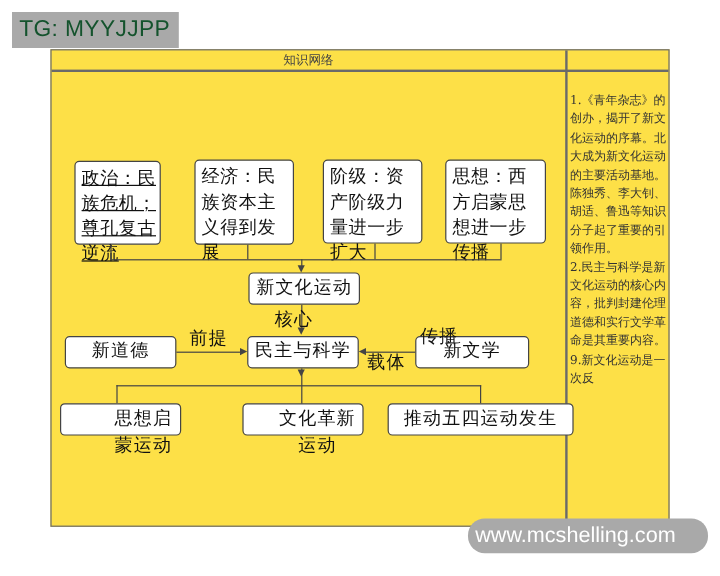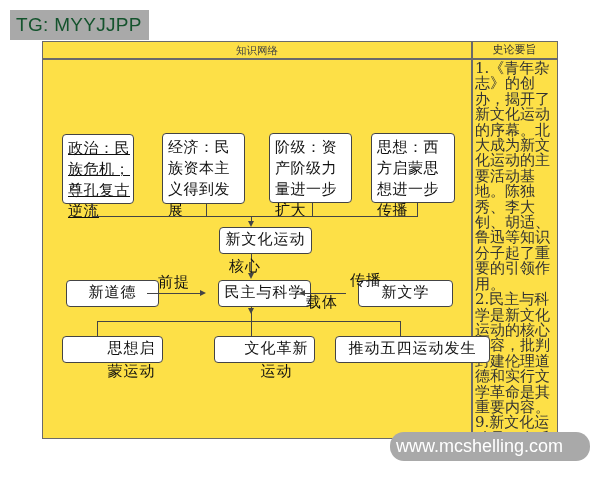--- a/index.html
+++ b/index.html
@@ -27,31 +27,31 @@
   .header-line { position: absolute; left: 0; top: 16px; width: 100%; height: 1.5px; background: #6a6a6a; }
   .header-left {
     position: absolute; left: 0; top: 0; width: 428px; height: 16px;
     text-align: center; font-size: 10.5px; line-height: 16px; color: #444;
   }
   .header-right {
     position: absolute; left: 429px; top: 0; width: 85px; height: 16px;
     text-align: center; font-size: 11px; line-height: 16px; color: #333;
   }
   .side-text {
-    position: absolute; left: 432px; top: 19px; width: 82px;
-    font-size: 15px; line-height: 15.4px; color: #333; word-break: break-all;
+    position: absolute; left: 432px; top: 35px; width: 82px;
+    font-size: 10px; line-height: 15.4px; color: #333; word-break: break-all;
   }
   .side-text p { margin: 0; }
 
   .box {
     position: absolute; border: 1.5px solid #444; border-radius: 4px; background: #fff;
     color: #111;
   }
   .box.multi { font-size: 15px; line-height: 21px; padding: 3px 3px 0 5px; letter-spacing: 0.5px; }
-  .box.single { font-size: 15px; line-height: 23px; text-align: center; letter-spacing: 1px; margin-left: 12px; }
+  .box.single { font-size: 15px; line-height: 23px; text-align: center; letter-spacing: 1px; }
 
   .line { position: absolute; background: #444; }
   .label { position: absolute; font-size: 15px; line-height: 18px; color: #111; letter-spacing: 1px; }
   .arrow-down {
     position: absolute; width: 0; height: 0;
     border-left: 3.5px solid transparent; border-right: 3.5px solid transparent; border-top: 6px solid #444;
   }
   .arrow-right {
     position: absolute; width: 0; height: 0;
     border-top: 3.5px solid transparent; border-bottom: 3.5px solid transparent; border-left: 6px solid #444;
@@ -61,21 +61,20 @@
     border-top: 3.5px solid transparent; border-bottom: 3.5px solid transparent; border-right: 6px solid #444;
   }
 </style>
 </head>
 <body>
 
 <div class="wm-top">TG: MYYJJPP</div>
 
 <div class="table">
   <div class="header-left">知识网络</div>
-  <div class="header-right">史论要旨</div>
   <div class="header-line"></div>
   <div class="col-divider"></div>
 
   <div class="side-text">
     <p>1.《青年杂志》的创办，揭开了新文化运动的序幕。北大成为新文化运动的主要活动基地。陈独秀、李大钊、胡适、鲁迅等知识分子起了重要的引领作用。</p>
     <p>2.民主与科学是新文化运动的核心内容，批判封建伦理道德和实行文学革命是其重要内容。</p>
     <p>9.新文化运动是一次反</p>
   </div>
 </div>
 

